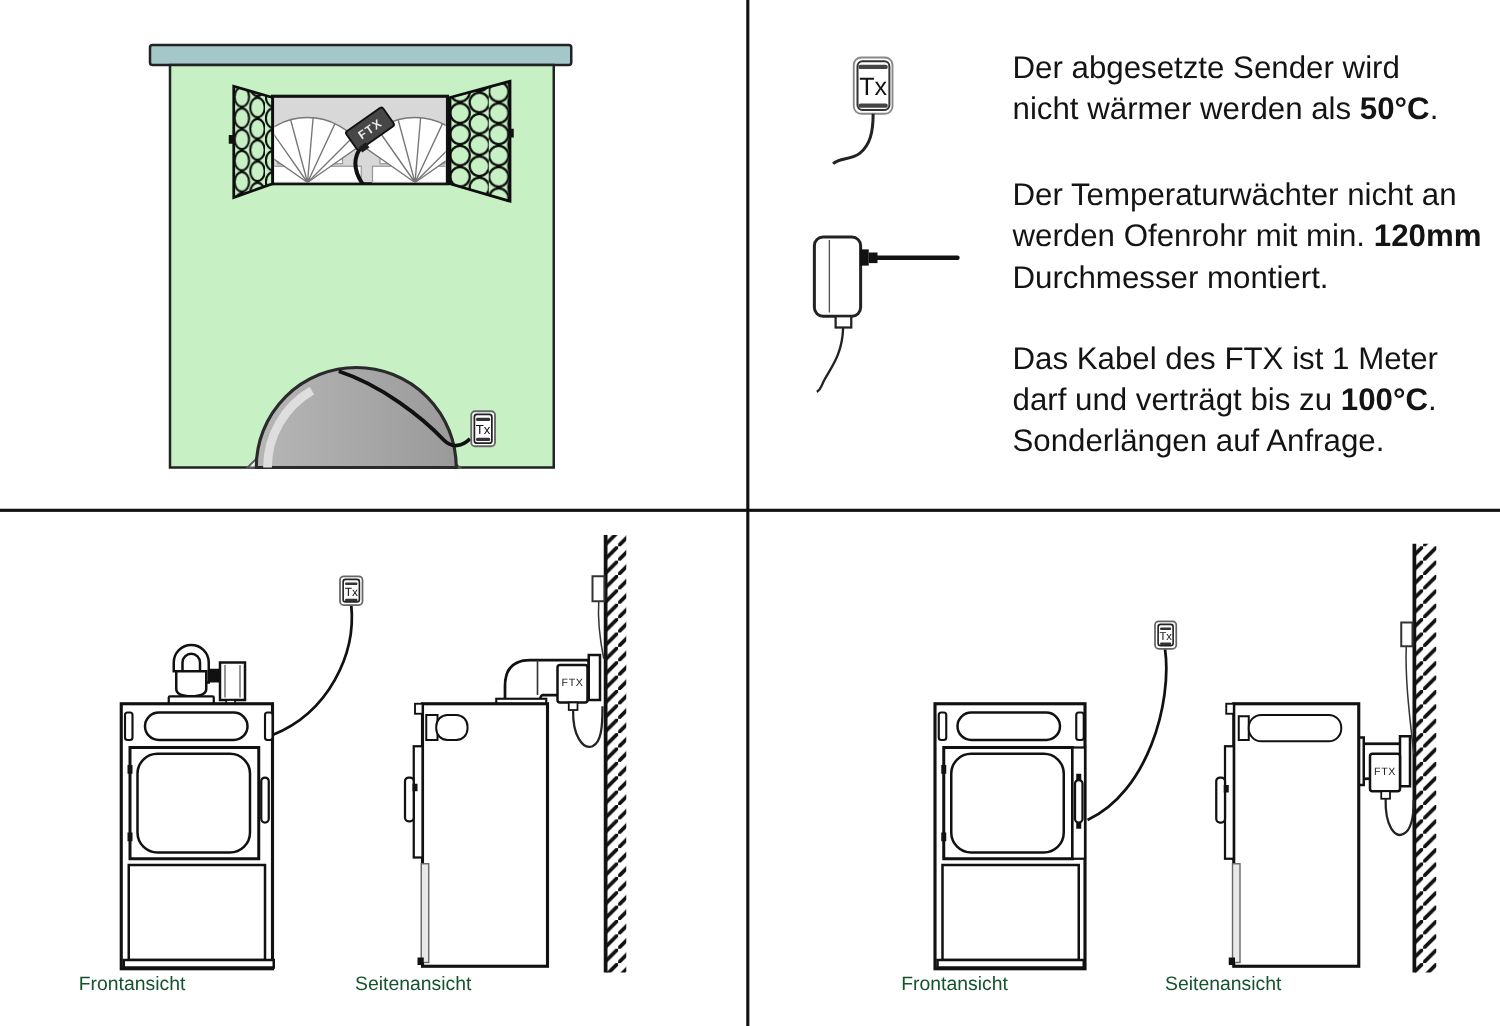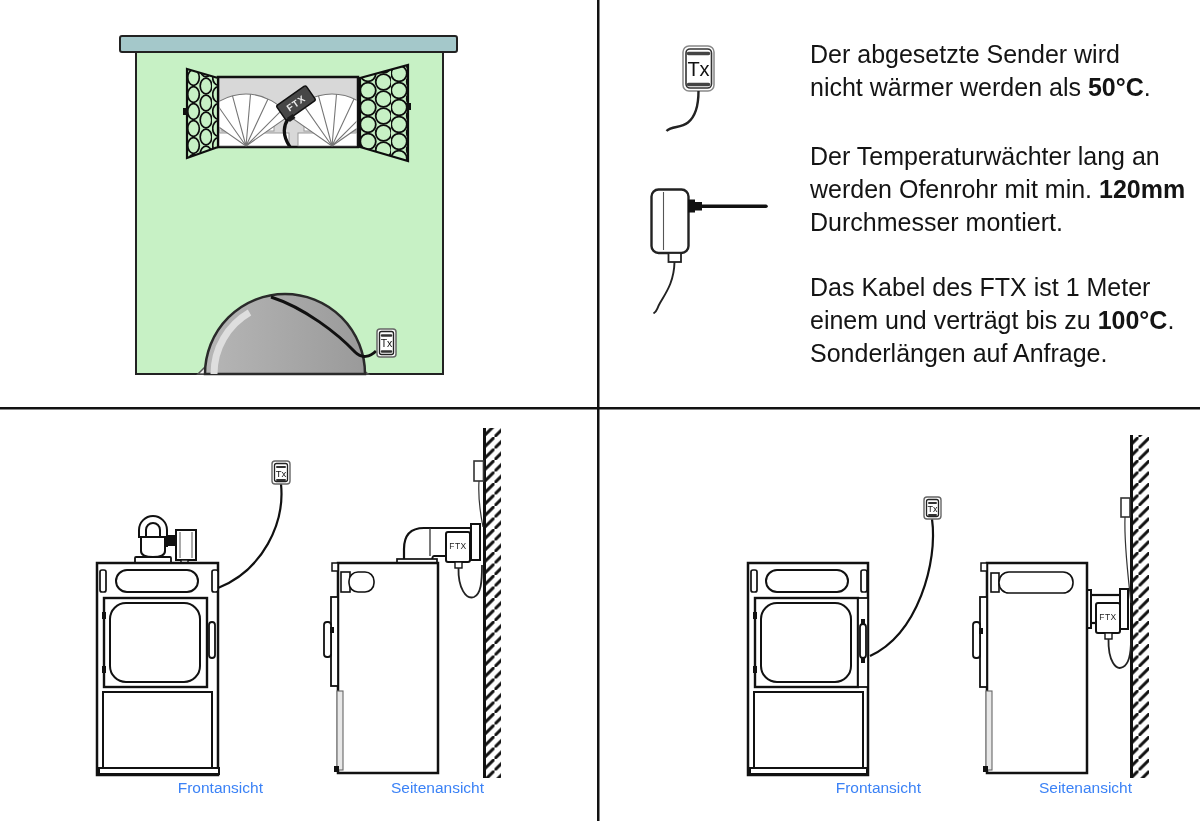--- a/index.html
+++ b/index.html
@@ -3,21 +3,21 @@
 <meta charset="utf-8">
 <style>
   html,body{margin:0;padding:0;background:#fff;}
   .canvas{position:relative;width:1200px;height:821px;background:#fff;overflow:hidden;
           font-family:"Liberation Sans","DejaVu Sans",sans-serif;color:#151515;}
   .canvas svg{position:absolute;left:0;top:0;}
   svg text{font-family:"Liberation Sans","DejaVu Sans",sans-serif;}
   .para{position:absolute;left:810px;font-size:25px;line-height:33px;color:#141414;}
   .para .tline{white-space:nowrap;}
   .para b{font-weight:700;margin-top:48px;}
-  .caption{position:absolute;top:779px;width:200px;text-align:right;font-size:15.5px;color:#3b82f6;}
+  .caption{position:absolute;top:779px;width:200px;text-align:left;font-size:15.5px;color:#14532d;}
 </style>
 </head>
 <body>
 
 <div class="canvas">
 
 <svg width="1200" height="821" viewBox="0 0 1200 821">
   <defs>
     <pattern id="latOval" patternUnits="userSpaceOnUse" x="187" y="69" width="25" height="17">
       <ellipse cx="6.5" cy="8.5" rx="5.8" ry="7.8" fill="none" stroke="#0d0d0d" stroke-width="1.7"></ellipse>
@@ -233,28 +233,28 @@
     </g>
   </g>
 </svg>
 
 <div class="para" style="top:38px">
   <div class="tline"><span>Der abgesetzte Sender wird</span><b></b><span></span></div>
   <div class="tline"><span>nicht wärmer werden als </span><b>50°C</b><span>.</span></div>
 </div>
 
 <div class="para" style="top:140px">
-  <div class="tline"><span>Der Temperaturwächter lang an</span><b></b><span></span></div>
+  <div class="tline"><span>Der Temperaturwächter nicht an</span><b></b><span></span></div>
   <div class="tline"><span>werden Ofenrohr mit min. </span><b>120mm</b><span></span></div>
   <div class="tline"><span>Durchmesser montiert.</span><b></b><span></span></div>
 </div>
 
 <div class="para" style="top:271px">
   <div class="tline"><span>Das Kabel des FTX ist 1 Meter</span><b></b><span></span></div>
-  <div class="tline"><span>einem und verträgt bis zu </span><b>100°C</b><span>.</span></div>
+  <div class="tline"><span>darf und verträgt bis zu </span><b>100°C</b><span>.</span></div>
   <div class="tline"><span>Sonderlängen auf Anfrage.</span><b></b><span></span></div>
 </div>
 
 <div class="caption" style="left:63px">Frontansicht</div>
 <div class="caption" style="left:284px">Seitenansicht</div>
 <div class="caption" style="left:721px">Frontansicht</div>
 <div class="caption" style="left:932px">Seitenansicht</div>
 
 </div>
 

